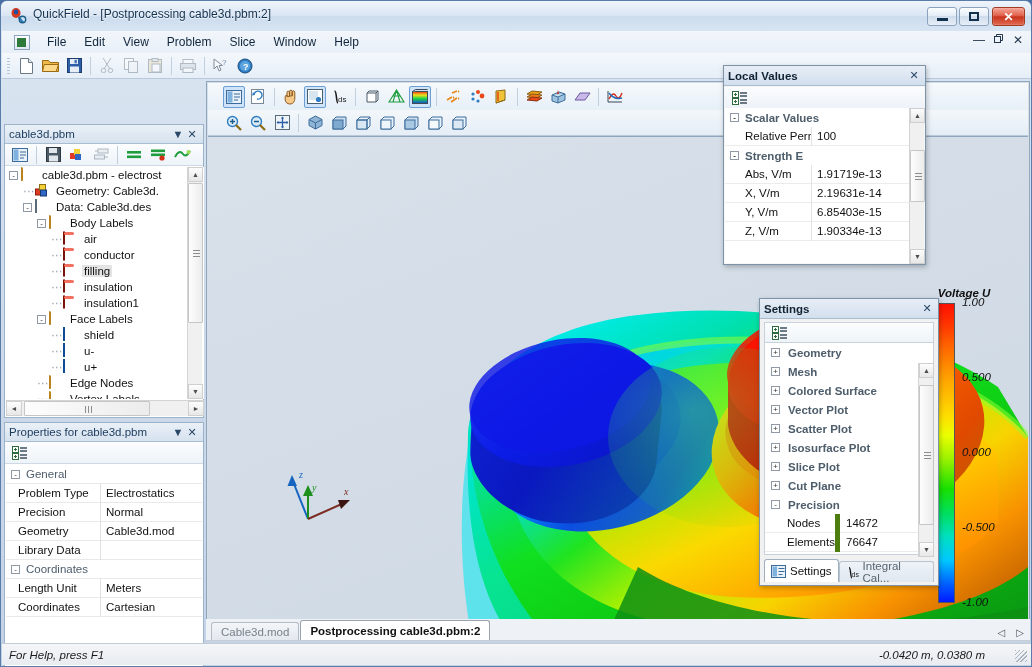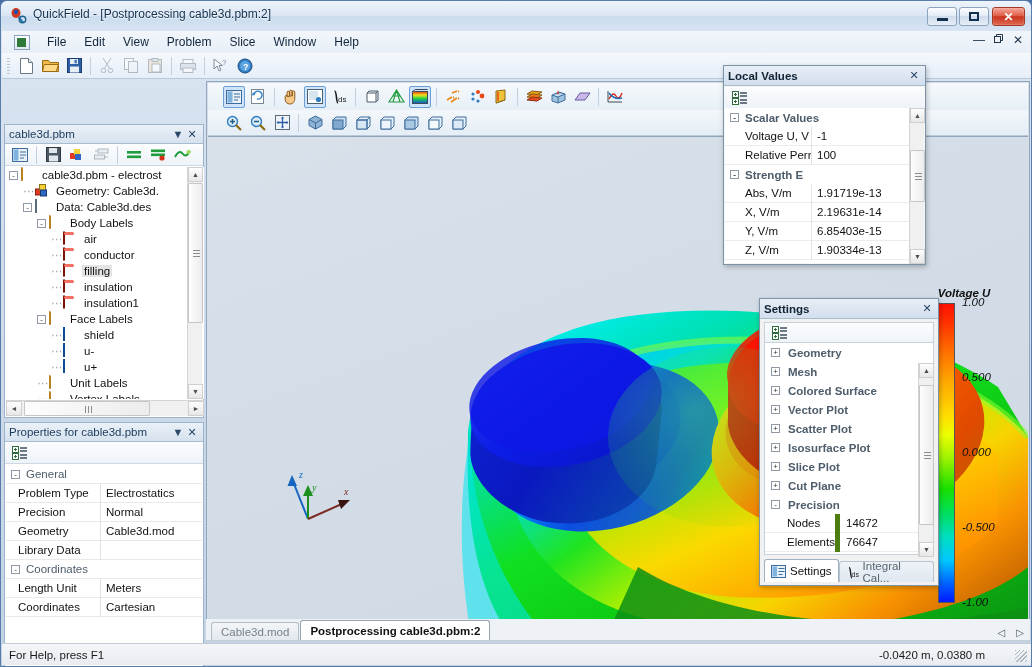--- a/index.html
+++ b/index.html
@@ -246,21 +246,21 @@
   .doc-tab { height:18px; padding:0 9px; display:flex; align-items:center; font-size:11.5px;
              border:1px solid #b4bcc5; border-bottom:none; border-radius:3px 3px 0 0;
              background:linear-gradient(180deg,#f3f5f8,#e3e8ee); color:#77818b; margin-right:1px; cursor:default;}
   .doc-tab.sel { background:#fff; color:#111; font-weight:bold; height:20px; border-color:#9aa4ae;}
   #doc-tab-nav { position:absolute; right:6px; bottom:2px; display:flex; gap:11px; color:#4a5560; font-size:10px;}
 
   
   #statusbar {
     position:absolute; left:1px; bottom:1px; width:1029px; height:22px;
     background:linear-gradient(180deg,#f4f6f9 0%,#e8ecf1 100%);
-    border-top:1px solid #c3cbd4; display:flex; align-items:center;
+    border-top:1px solid #c3cbd4; display:flex; align-items:center;font-style:italic;
   }
   #status-left { padding-left:7px; font-size:11.5px; color:#1a1a1a; }
   #status-coords { position:absolute; right:46px; font-size:11.5px; color:#1a1a1a; }
   #status-grip { position:absolute; right:4px; bottom:3px; width:12px; height:12px;
     background:repeating-linear-gradient(135deg,#aab4be 0 1px, transparent 1px 3px);}
 </style>
 </head>
 <body>
 
 <div id="app-window">
@@ -506,21 +506,21 @@
             <span class="tlabel">u-</span>
           </div>
           <div class="tnode" style="padding-left: 45px;">
             <span class="dots" style="width: 12px;">⋯</span>
             <span class="ico"><span class="ic-para"></span></span>
             <span class="tlabel">u+</span>
           </div>
           <div class="tnode" style="padding-left: 31px;">
             <span class="dots" style="width: 12px;">⋯</span>
             <span class="ico"><span class="ic-folder"></span></span>
-            <span class="tlabel">Unit Labels</span>
+            <span class="tlabel">Edge Nodes</span>
           </div>
           <div class="tnode" style="padding-left: 31px;">
             <span class="dots" style="width: 12px;">⋯</span>
             <span class="ico"><span class="ic-folder"></span></span>
             <span class="tlabel">Vertex Labels</span>
           </div>
         </div>
       <div class="vscroll">
         <div class="sb-arrow">▲</div>
         <div class="sb-thumb" style="top:16px;height:140px;">
@@ -961,24 +961,20 @@
             <path d="M8 2h7M8 5h7M8 9h7M8 12h7" stroke="#40505e" stroke-width="1.4"></path>
           </svg>
       </div>
     </div>
     <div id="lv-body">
         <div class="lv-group">
           <span class="pgroup-exp">-</span>
           <span>Scalar Values</span>
         </div>
         <div class="lv-row">
-          <span class="lv-key">Voltage U, V</span>
-          <span class="lv-val">-1</span>
-        </div>
-        <div class="lv-row">
           <span class="lv-key">Relative Permi</span>
           <span class="lv-val">100</span>
         </div>
         <div class="lv-group">
           <span class="pgroup-exp">-</span>
           <span>Strength E</span>
         </div>
         <div class="lv-row">
           <span class="lv-key">Abs, V/m</span>
           <span class="lv-val">1.91719e-13</span>

